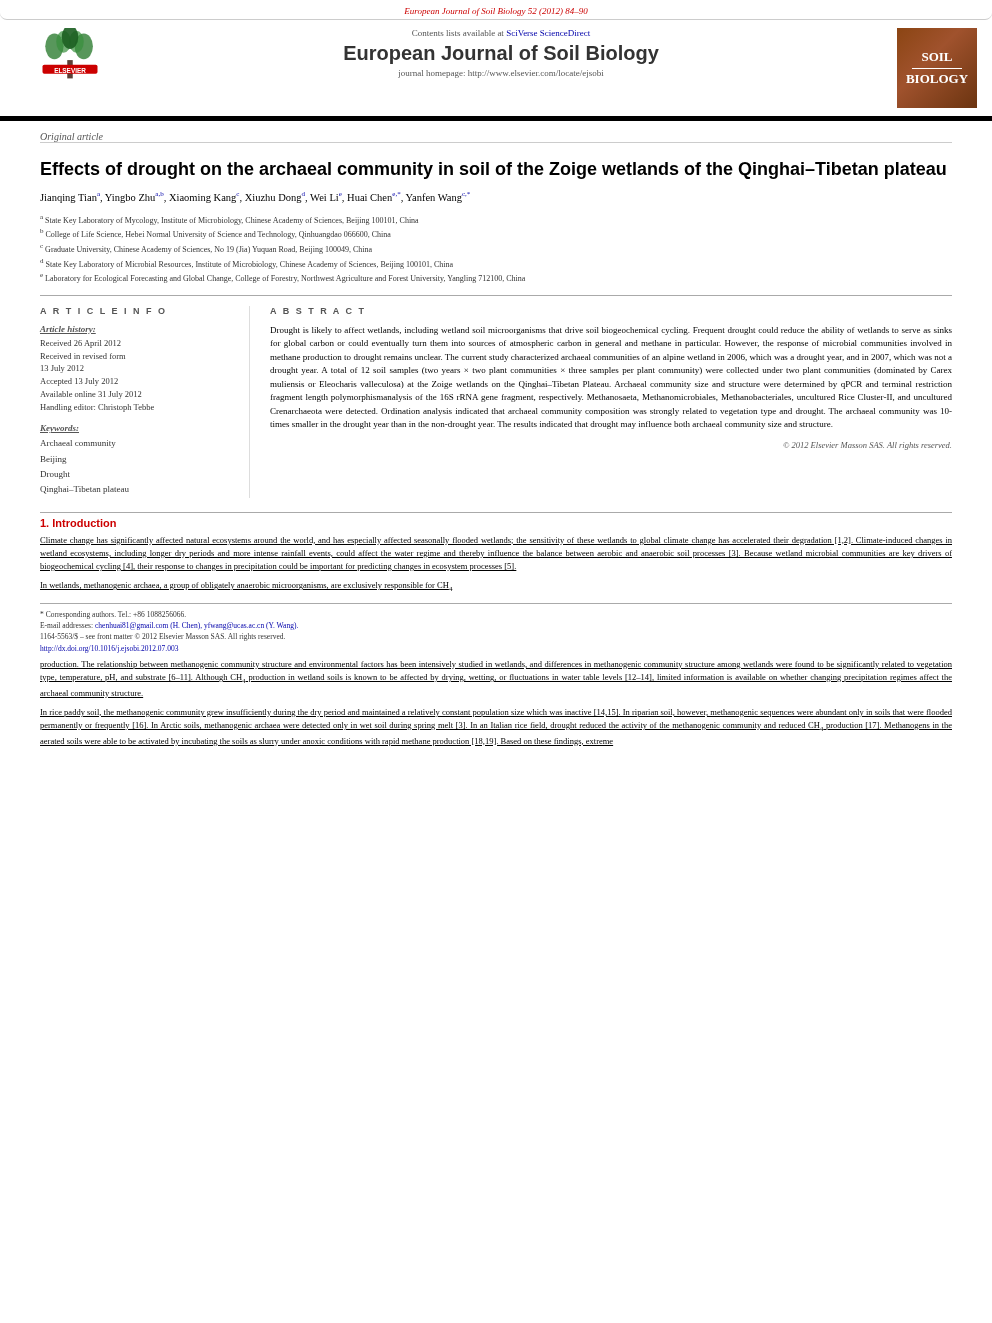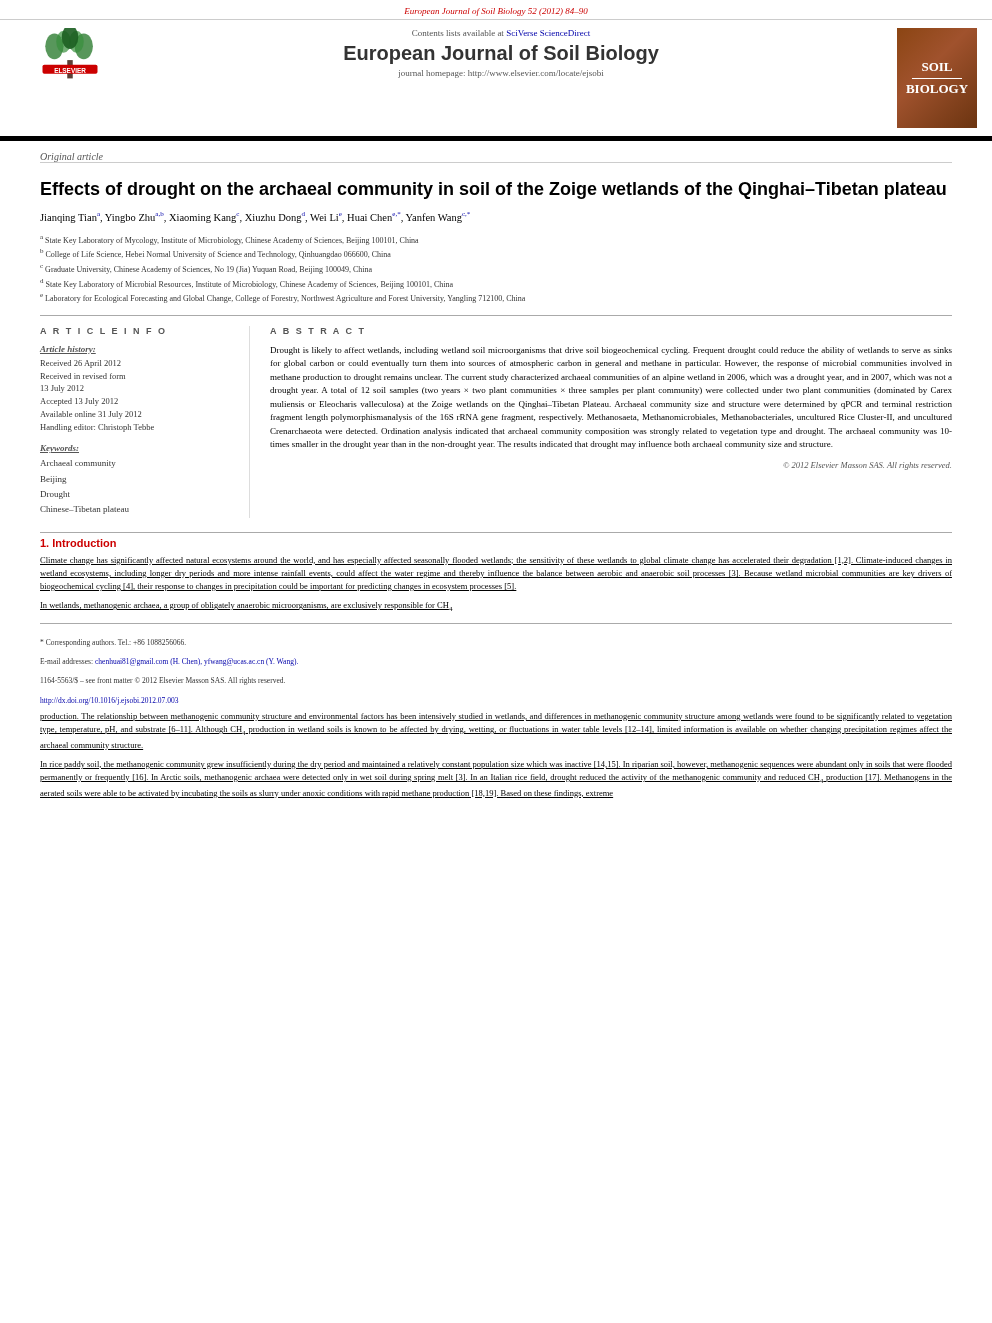--- a/index.html
+++ b/index.html
@@ -19,20 +19,21 @@
 
     
     .journal-top-bar {
       background: #fff;
       text-align: center;
       padding: 6px 0 3px;
       font-size: 9px;
       color: #c00;
       font-style: italic;
       border-bottom: 1px solid #ccc;
+      border-radius: 7px;
     }
 
     
     .journal-header {
       display: flex;
       align-items: flex-start;
       padding: 8px 15px;
       border-bottom: 2px solid #000;
       position: relative;
     }
@@ -80,21 +81,21 @@
 
     .header-right-logo {
       width: 100px;
       flex-shrink: 0;
       display: flex;
       justify-content: flex-end;
     }
 
     .soil-biology-badge {
       width: 80px;
-      height: 100px;
+      height: 80px;
       background: linear-gradient(135deg, #8B4513 0%, #A0522D 40%, #6B3410 100%);
       display: flex;
       flex-direction: column;
       align-items: center;
       justify-content: center;
       color: white;
       font-weight: bold;
       font-size: 9px;
       text-align: center;
       line-height: 1.3;
@@ -268,21 +269,20 @@
     .footnote-area {
       border-top: 1px solid #aaa;
       margin-top: 8px;
       padding-top: 5px;
     }
 
     .footnote-line {
       font-size: 7.5px;
       color: #333;
       line-height: 1.5;
-      margin-top: 8px;
     }
 
     .footnote-link {
       color: #00a;
       font-size: 7.5px;
     }
     .blue { color: #00a; }
 
     
     .header-rule-thick {
@@ -377,21 +377,21 @@
             <span>Handling editor:</span>
             <span>Christoph Tebbe</span>
           </div>
         </div>
 
         <div class="keywords-section">
           <div class="info-group-title">Keywords:</div>
           <div class="keyword-item">Archaeal community</div>
           <div class="keyword-item">Beijing</div>
           <div class="keyword-item">Drought</div>
-          <div class="keyword-item">Chinese–Tibetan plateau</div>
+          <div class="keyword-item">Qinghai–Tibetan plateau</div>
         </div>
       </div>
 
       <div class="right-col">
         <div class="section-label">A B S T R A C T</div>
         <div class="abstract-text">Drought is likely to affect wetlands, including wetland soil microorganisms that drive soil biogeochemical cycling. Frequent drought could reduce the ability of wetlands to serve as sinks for global carbon or could eventually turn them into sources of atmospheric carbon in general and methane in particular. However, the response of microbial communities involved in methane production to drought remains unclear. The current study characterized archaeal communities of an alpine wetland in 2006, which was a drought year, and in 2007, which was not a drought year. A total of 12 soil samples (two years × two plant communities × three samples per plant community) were collected under two plant communities (dominated by Carex muliensis or Eleocharis valleculosa) at the Zoige wetlands on the Qinghai–Tibetan Plateau. Archaeal community size and structure were determined by qPCR and terminal restriction fragment length polymorphismanalysis of the 16S rRNA gene fragment, respectively. Methanosaeta, Methanomicrobiales, Methanobacteriales, uncultured Rice Cluster-II, and uncultured Crenarchaeota were detected. Ordination analysis indicated that archaeal community composition was strongly related to vegetation type and drought. The archaeal community was 10-times smaller in the drought year than in the non-drought year. The results indicated that drought may influence both archaeal community size and structure.</div>
         <div class="copyright-line">© 2012 Elsevier Masson SAS. All rights reserved.</div>
       </div>
     </div>
 

